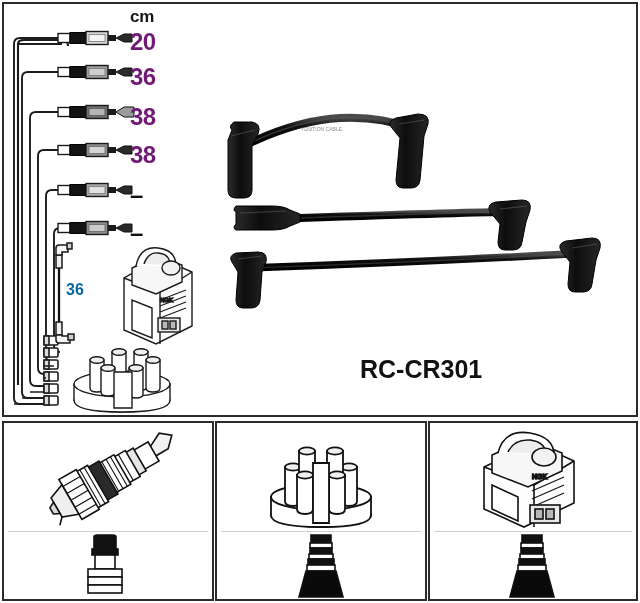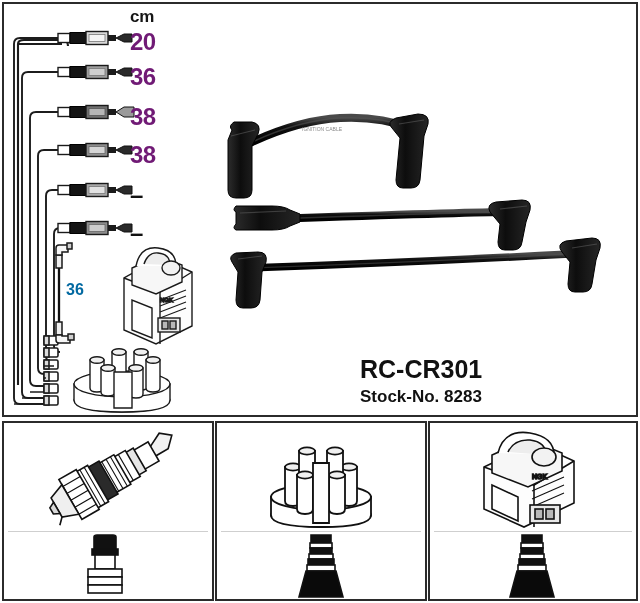--- a/index.html
+++ b/index.html
@@ -274,21 +274,20 @@
     <div class="meas-val" style="top:97px">38</div>
     <div class="meas-val" style="top:135px">38</div>
     <div class="meas-dash" style="top:175px">–</div>
     <div class="meas-dash" style="top:213px">–</div>
   </div>
 
   <div id="size-36">36</div>
 
   <div id="label-block">
     <div id="prod-code">RC-CR301</div>
-    <div id="stock-line">Stock-No. 8283</div>
   </div>
 
   <div class="frame" id="panel-1">
     <div class="panel-divider" style="top:108px"></div>
     <svg width="208" height="176">
       <g stroke="#111" stroke-width="1.6" fill="#ffffff" transform="translate(40,14) rotate(-30 70 50)">
         <path d="M120,34 L136,26 L146,34 L136,44 L120,44 Z" fill="#f2f2f2"></path>
         <rect x="104" y="28" width="18" height="22" fill="#ffffff"></rect>
         <rect x="96" y="26" width="10" height="26" fill="#e6e6e6"></rect>
         <rect x="84" y="24" width="14" height="30" fill="#ffffff"></rect>

